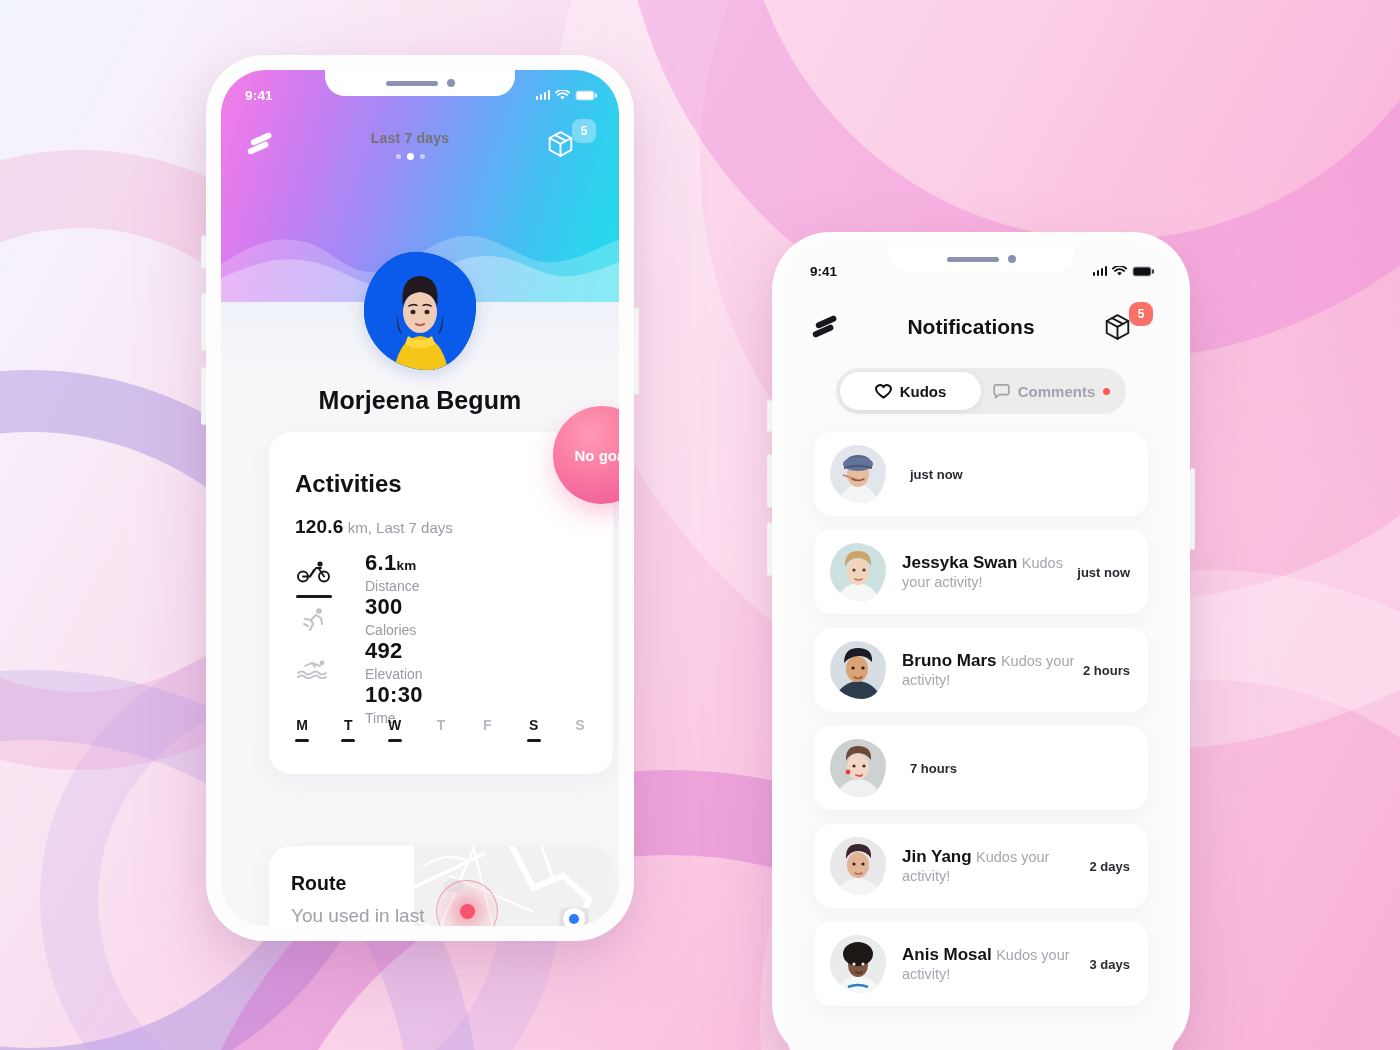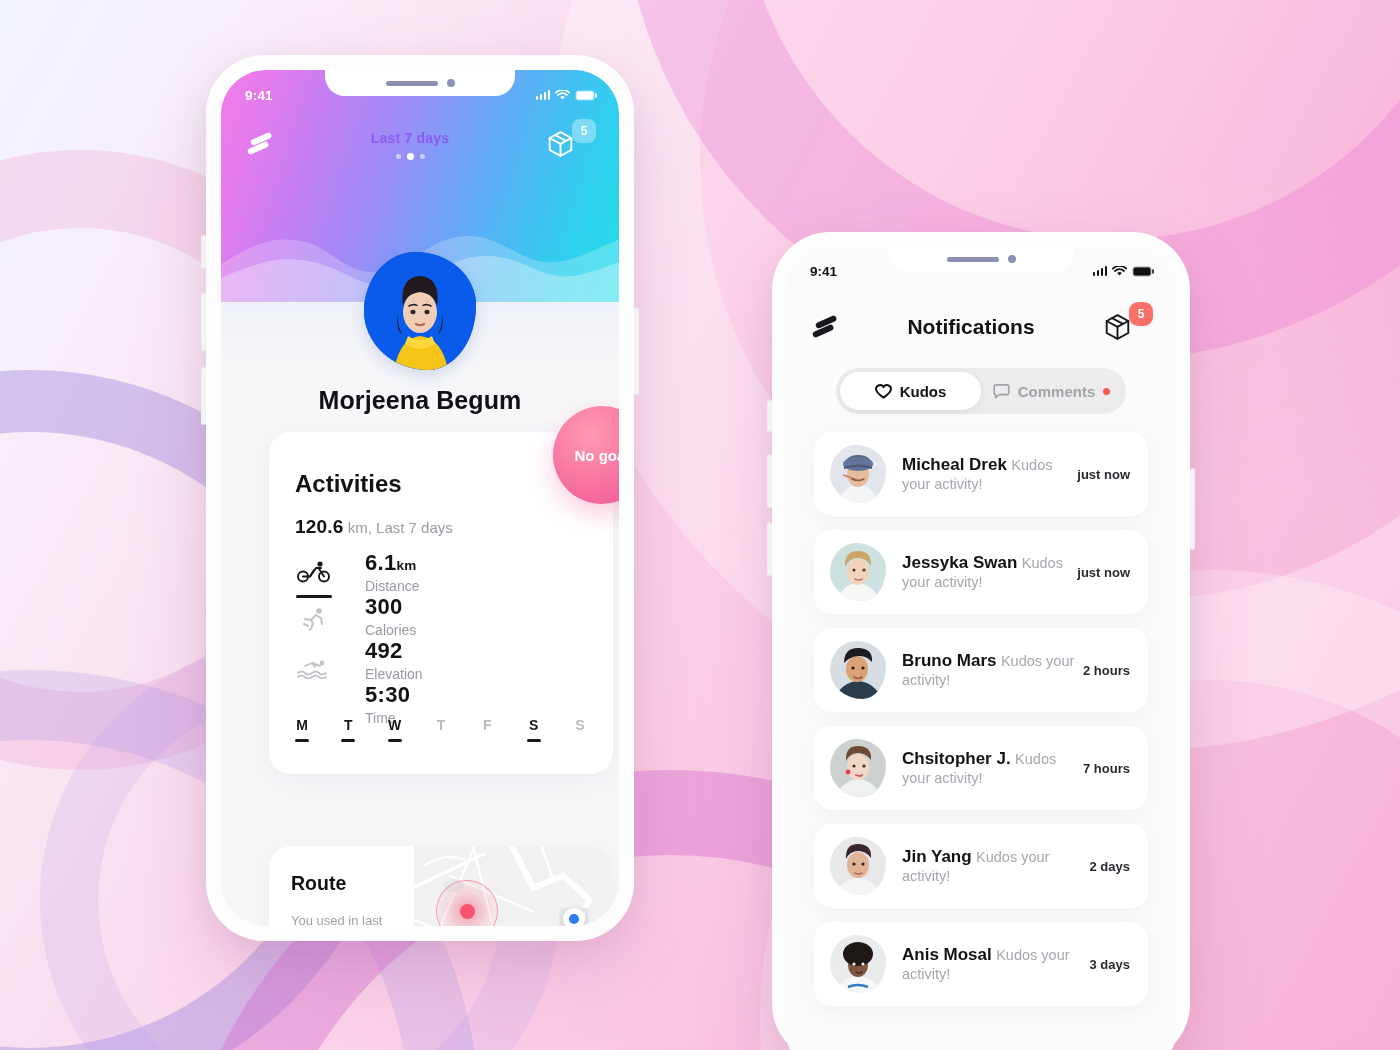--- a/index.html
+++ b/index.html
@@ -136,21 +136,21 @@
     display: flex; align-items: center; justify-content: space-between;
     padding: 0 26px; z-index: 6;
   }
   .logo-mark { width: 26px; height: 22px; position: relative; }
   .logo-mark b {
     position: absolute; display: block; height: 5.5px; border-radius: 3px;
     background: currentColor; transform: rotate(-24deg);
   }
   .logo-mark b:nth-child(1){ width: 22px; left: 3px; top: 3px; }
   .logo-mark b:nth-child(2){ width: 22px; left: 0px; top: 12px; }
-  .hero-center { color: #8b5cf6; }
+  .hero-center { color: #737373; }
   .hero-center .h-title { font-size: 14px; font-weight: bold; letter-spacing: .2px; }
   .dots { display: flex; gap: 6px; justify-content: center; margin-top: 7px; }
   .dots i { display:block; width: 5px; height: 5px; border-radius: 50%; background: rgba(255,255,255,.55); }
   .dots i.on { width: 7px; height: 7px; background: #fff; margin-top: -1px; }
   .box-wrap { position: relative; width: 46px; height: 36px; }
   .box-badge {
     position: absolute; right: -3px; top: -7px;
     min-width: 24px; height: 24px; border-radius: 8px;
     display:flex; align-items:center; justify-content:center;
     font-size: 12px; font-weight: bold;
@@ -213,21 +213,21 @@
     display:flex; justify-content: space-between;
   }
   .day { font-size: 14px; color:#b9b9c1; font-weight: bold; position:relative; padding-bottom: 9px; width: 14px; text-align:center; }
   .day.on { color:#18181c; }
   .day.on::after { content:""; position:absolute; left:0; right:0; bottom:0; height:3px; background:#18181c; border-radius:2px; }
 
   #route-card { left: 48px; top: 776px; width: 344px; height: 118px; overflow:hidden; }
   .route-map { position:absolute; inset:0; left: 145px; }
   .route-txt { position:absolute; left: 22px; top: 26px; z-index: 3; }
   .route-txt .r1 { font-size: 19.5px; font-weight:bold; color:#131317; }
-  .route-txt .r2 { font-size: 13px; color:#a0a0a9; margin-top: 18px; }
+  .route-txt .r2 { font-size: 19px; color:#a0a0a9; margin-top: 10px; }
   .pulse {
     position:absolute; left: 167px; top: 34px; width: 62px; height: 62px; border-radius:50%;
     background: radial-gradient(circle, rgba(249,90,120,.55) 0%, rgba(249,90,120,.16) 48%, rgba(249,90,120,.05) 72%);
     border: 1.5px solid rgba(246,90,120,.55);
     display:flex; align-items:center; justify-content:center; z-index:3;
   }
   .pulse i { width: 15px; height: 15px; border-radius:50%; background:#f8536f; display:block; }
   .bluedot {
     position:absolute; right: 28px; top: 62px; width: 22px; height: 22px; border-radius:50%;
     background:#fff; box-shadow:0 2px 6px rgba(0,0,0,.14);
@@ -447,21 +447,21 @@
               <div class="v"><span>300</span></div>
               <div class="l">Calories</div>
             </div>
           </div>
           <div class="srow">
             <div class="scell">
               <div class="v"><span>492</span></div>
               <div class="l">Elevation</div>
             </div>
             <div class="scell">
-              <div class="v"><span>5:30</span></div>
+              <div class="v"><span>10:30</span></div>
               <div class="l">Time</div>
             </div>
           </div>
         </div>
 
         <div class="days">
           <span class="day on">M</span>
           <span class="day on">T</span>
           <span class="day on">W</span>
           <span class="day">T</span>
@@ -589,24 +589,20 @@
               <rect width="56" height="58" fill="#e2e6ec"></rect>
               <path d="M8 58 q6 -18 20 -19 q14 1 20 19 Z" fill="#f4f5f7"></path>
               <ellipse cx="28" cy="29" rx="11" ry="13" fill="#e6bc9c"></ellipse>
               <path d="M14 24 q0 -14 14 -14 q14 0 14 12 q-6 -6 -14 -5 q-9 1 -14 7 Z" fill="#566584"></path>
               <ellipse cx="28" cy="19" rx="15" ry="7" fill="#63749b"></ellipse>
               <path d="M14 22 q14 -5 28 0 l0 2 q-14 -4 -28 0 Z" fill="#4d5b78"></path>
               <path d="M13 30 L28 35" stroke="#c87a6a" stroke-width="1.4"></path>
               <path d="M22 34 q6 3 12 0" stroke="#8d5a4a" stroke-width="1.6" fill="none" stroke-linecap="round"></path>
             </svg>
           </span>
-          <span class="nmid">
-            <span class="nname">Micheal Drek</span>
-            <span class="nmsg">Kudos your activity!</span>
-          </span>
           <span class="ntime">just now</span>
         </div>
 
         <div class="nitem">
           <span class="nav-blob">
             <svg viewBox="0 0 56 58" preserveAspectRatio="xMidYMid slice">
               <rect width="56" height="58" fill="#cde2e0"></rect>
               <path d="M6 58 q7 -17 22 -18 q15 1 22 18 Z" fill="#f7f7f6"></path>
               <ellipse cx="28" cy="29" rx="11" ry="13" fill="#f2d4bd"></ellipse>
               <path d="M15 24 q-1 -16 13 -16 q14 0 13 15 q-5 -8 -13 -8 q-9 0 -13 9 Z" fill="#cfa468"></path>
@@ -647,24 +643,20 @@
               <rect width="56" height="58" fill="#cdd2d0"></rect>
               <path d="M5 58 q8 -17 23 -18 q16 1 23 18 Z" fill="#eef0f2"></path>
               <ellipse cx="28" cy="28" rx="11" ry="13" fill="#f3d7c5"></ellipse>
               <path d="M16 22 q-1 -15 12 -15 q14 0 13 14 q-5 -7 -13 -7 q-8 0 -12 8 Z" fill="#6d4a35"></path>
               <circle cx="18" cy="33" r="2.4" fill="#e23a4e"></circle>
               <ellipse cx="24" cy="27" rx="1.6" ry="1.5" fill="#3e2d26"></ellipse>
               <ellipse cx="34" cy="27" rx="1.6" ry="1.5" fill="#3e2d26"></ellipse>
               <path d="M26 36 q4 2 6 0" stroke="#cc5a66" stroke-width="1.8" fill="none" stroke-linecap="round"></path>
             </svg>
           </span>
-          <span class="nmid">
-            <span class="nname">Chsitopher J.</span>
-            <span class="nmsg">Kudos your activity!</span>
-          </span>
           <span class="ntime">7 hours</span>
         </div>
 
         <div class="nitem">
           <span class="nav-blob">
             <svg viewBox="0 0 56 58" preserveAspectRatio="xMidYMid slice">
               <rect width="56" height="58" fill="#e8e8eb"></rect>
               <path d="M4 58 q8 -16 24 -17 q16 1 24 17 Z" fill="#f5f5f6"></path>
               <ellipse cx="28" cy="28" rx="11" ry="13" fill="#e2b496"></ellipse>
               <path d="M16 22 q-1 -15 12 -15 q14 0 13 14 q-5 -7 -13 -7 q-8 0 -12 8 Z" fill="#3b2630"></path>

